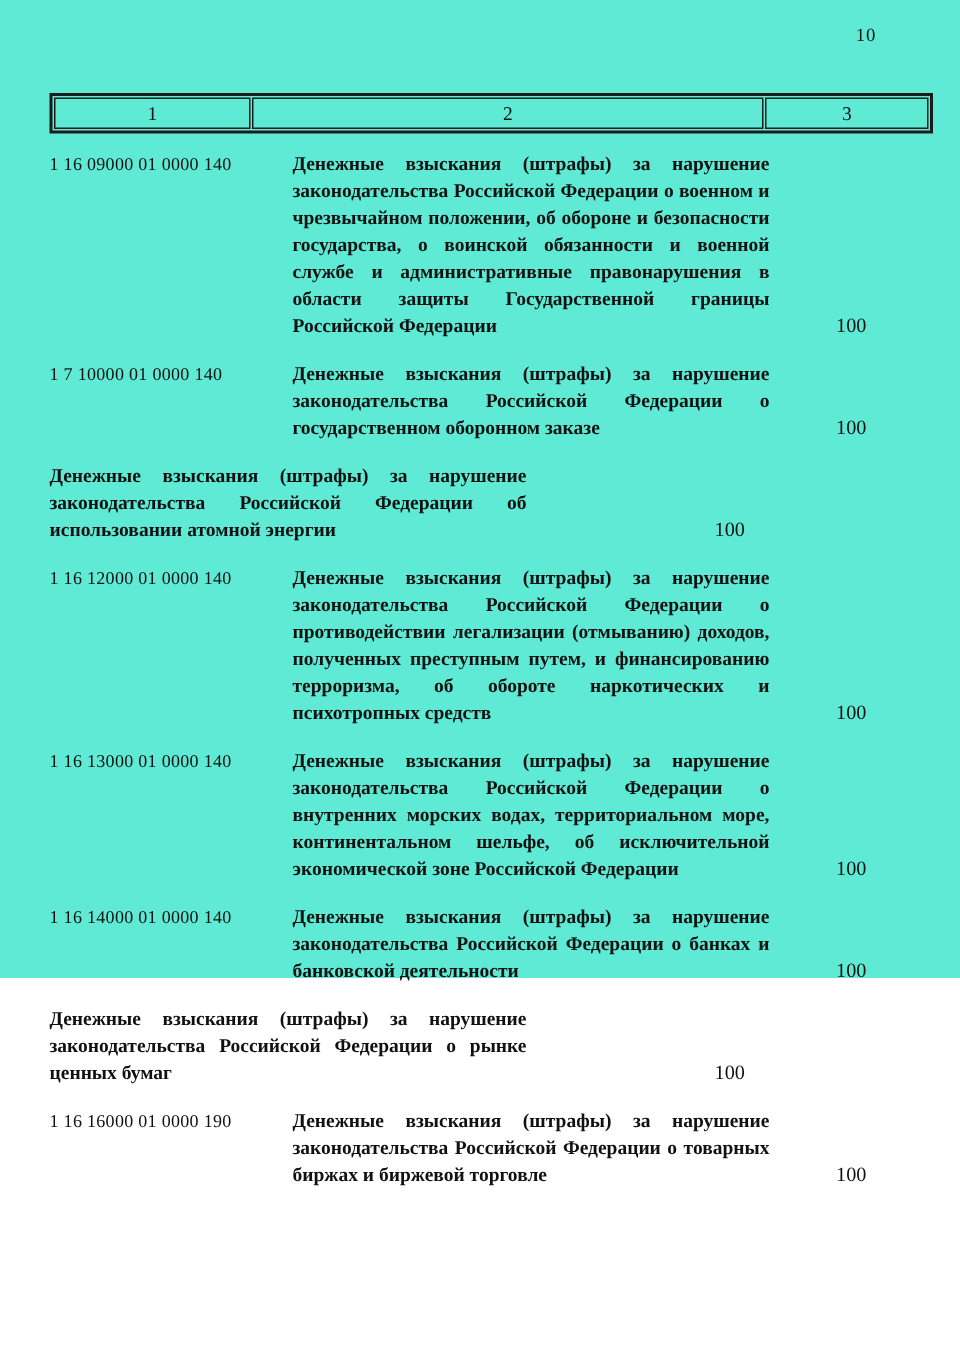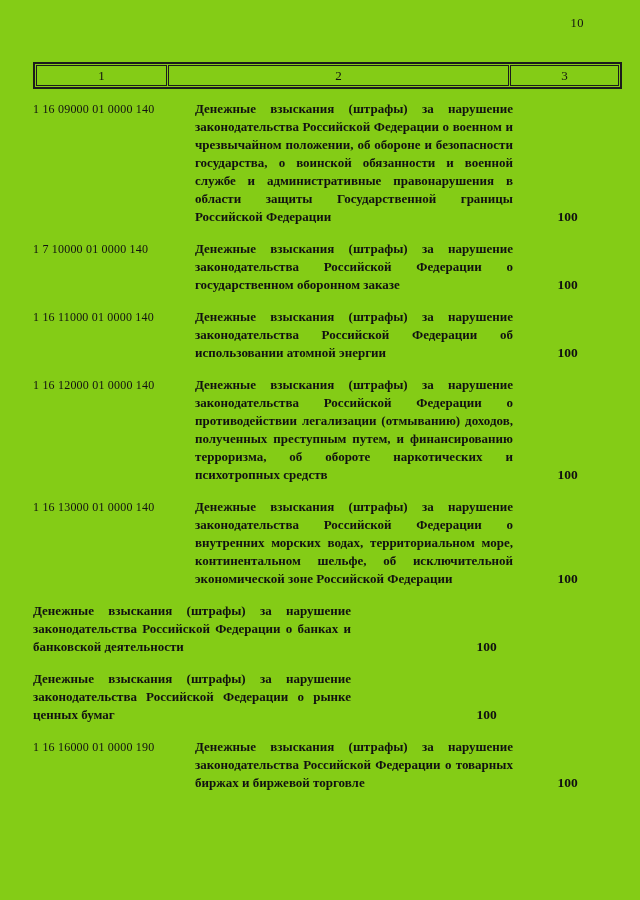--- a/index.html
+++ b/index.html
@@ -8,22 +8,22 @@
     background: #ffffff;
     width: 640px;
     height: 900px;
     overflow: hidden;
     font-family: "Liberation Serif", "DejaVu Serif", serif;
     color: #111111;
   }
   .page {
     position: relative;
     width: 640px;
-    height: 900px;
-    background: #84cc16;
+    height: 652px;
+    background: #5eead4;
   }
   .page-number {
     position: absolute;
     top: 16px;
     right: 56px;
     font-size: 12.5px;
     letter-spacing: 0.5px;
   }
   .header-table {
     position: absolute;
@@ -72,21 +72,20 @@
     font-size: 13px;
     line-height: 18px;
     font-weight: bold;
   }
   .cell-val {
     flex: 1;
     align-self: flex-end;
     text-align: center;
     font-size: 13.5px;
     line-height: 18px;
-    font-weight: bold;
   }
 </style>
 </head>
 <body>
 
 <div class="page">
 
   <div class="page-number">10</div>
 
   <div class="header-table">
@@ -102,38 +101,38 @@
     <div class="cell-val">100</div>
   </div>
 
   <div class="row">
     <div class="cell-code">1 7 10000 01 0000 140</div>
     <div class="cell-desc">Денежные взыскания (штрафы) за нарушение законодательства Российской Федерации о государственном оборонном заказе</div>
     <div class="cell-val">100</div>
   </div>
 
   <div class="row">
-    <div class="cell-code">1 16 11000 01 0000 140</div>
     <div class="cell-desc">Денежные взыскания (штрафы) за нарушение законодательства Российской Федерации об использовании атомной энергии</div>
     <div class="cell-val">100</div>
   </div>
 
   <div class="row">
     <div class="cell-code">1 16 12000 01 0000 140</div>
     <div class="cell-desc">Денежные взыскания (штрафы) за нарушение законодательства Российской Федерации о противодействии легализации (отмыванию) доходов, полученных преступным путем, и финансированию терроризма, об обороте наркотических и психотропных средств</div>
     <div class="cell-val">100</div>
   </div>
 
   <div class="row">
     <div class="cell-code">1 16 13000 01 0000 140</div>
     <div class="cell-desc">Денежные взыскания (штрафы) за нарушение законодательства Российской Федерации о внутренних морских водах, территориальном море, континентальном шельфе, об исключительной экономической зоне Российской Федерации</div>
     <div class="cell-val">100</div>
   </div>
 
   <div class="row">
+    <div class="cell-code">1 16 14000 01 0000 140</div>
     <div class="cell-desc">Денежные взыскания (штрафы) за нарушение законодательства Российской Федерации о банках и банковской деятельности</div>
     <div class="cell-val">100</div>
   </div>
 
   <div class="row">
     <div class="cell-desc">Денежные взыскания (штрафы) за нарушение законодательства Российской Федерации о рынке ценных бумаг</div>
     <div class="cell-val">100</div>
   </div>
 
   <div class="row">

